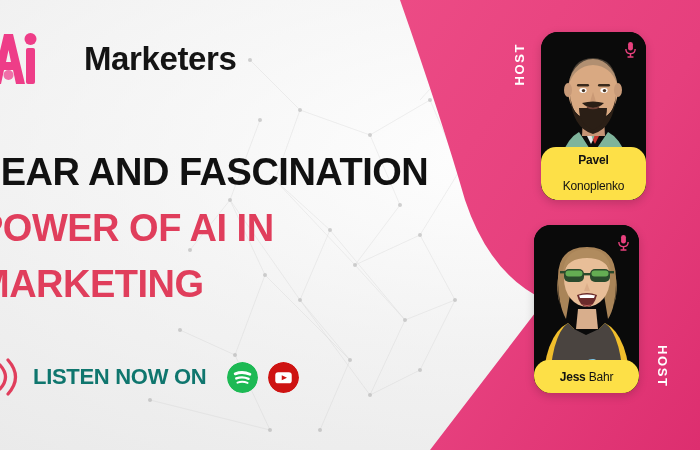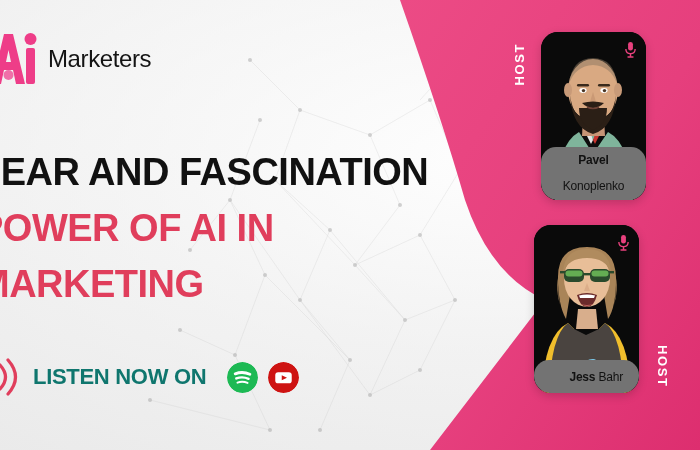--- a/index.html
+++ b/index.html
@@ -42,26 +42,27 @@
 
   
   .logo {
     position:absolute;
     left:-18px; top:28px;
     display:flex; align-items:center; gap:10px;
     z-index:6;
   }
   .logo-mark { width:56px; height:62px; flex:0 0 auto; }
   .logo-words {
-    font-weight:400;
-    font-size:24px;
+    font-weight:700;
+    font-size:33px;
     line-height:1.05;
     letter-spacing:-.4px;
     color:#141414;
     white-space:nowrap;
+    margin-left:36px;
   }
   .logo-words .ai {
     background:linear-gradient(100deg,#F26B3A 0%, #EE3D88 70%);
     -webkit-background-clip:text;
     background-clip:text;
     color:transparent;
   }
 
   
   .headline {
@@ -111,31 +112,31 @@
   .photo { position:absolute; inset:0; }
 
   .mic-ic {
     position:absolute; top:9px; right:9px;
     width:13px; height:17px; z-index:3;
   }
 
   .nameplate {
     position:absolute;
     left:0; right:0; bottom:0;
-    background:#737373;
+    background:#fde047;
     border-radius:15px;
     padding:6px 4px 7px;
     text-align:center;
     z-index:4;
   }
   .nameplate .n1 { font-weight:700; font-size:12px; color:#121212; letter-spacing:-.2px; }
   .nameplate .n2 { font-weight:400; font-size:12px; color:#121212; letter-spacing:-.2px;margin-top:12px; }
   .np-stack .n1 { display:block; line-height:1.18; }
   .np-stack .n2 { display:block; line-height:1.18; }
-  .np-inline { padding:7px 16px 8px;text-align:right; }
+  .np-inline { padding:7px 16px 8px; }
   .np-inline .n1, .np-inline .n2 { display:inline; line-height:1.2; }
 
   
   .host-lbl {
     position:absolute;
     color:#ffffff;
     font-weight:700;
     font-size:13px;
     letter-spacing:1.6px;
     z-index:8;

